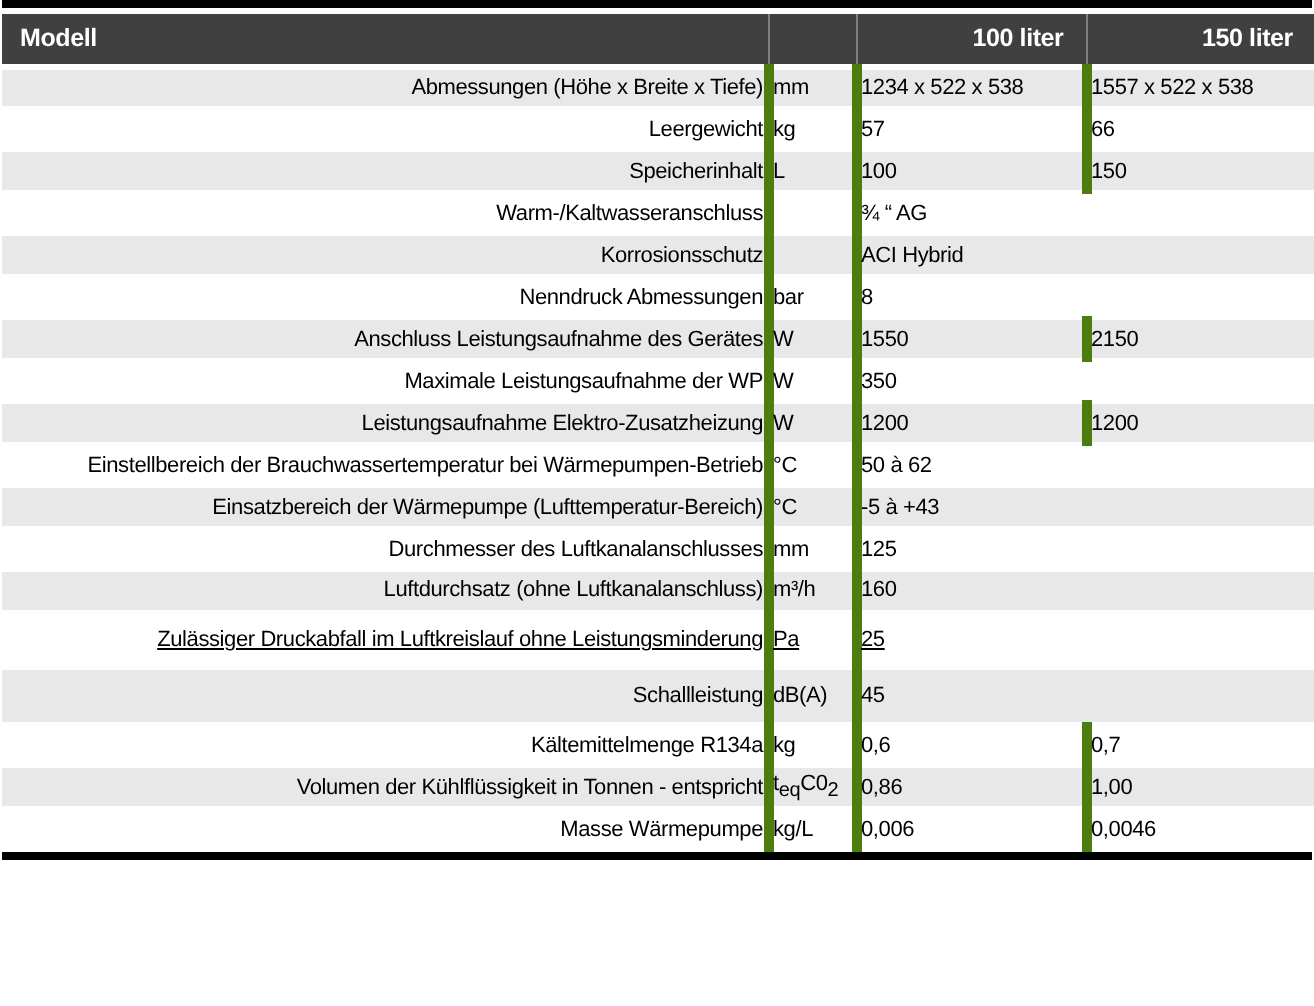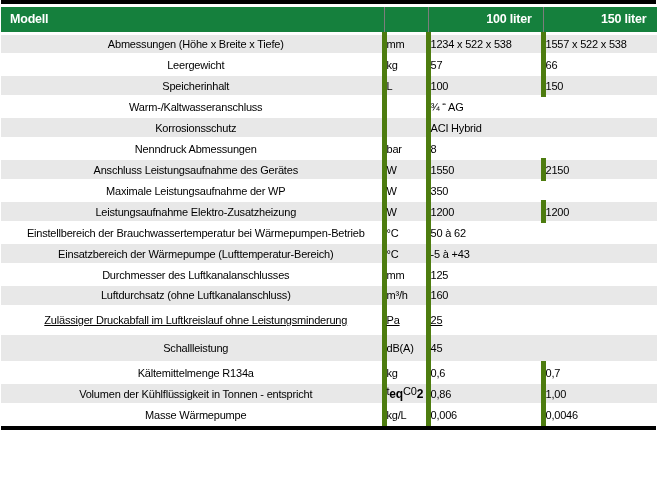--- a/index.html
+++ b/index.html
@@ -35,21 +35,21 @@
     table-layout: fixed;
     font-size: 11px;
     letter-spacing: -0.2px;
   }
   col.c-label { width: 383px; }
   col.c-unit  { width: 44px; }
   col.c-val1  { width: 115px; }
   col.c-val2  { width: 114px; }
 
   thead tr {
-    background: #15803d;
+    background: #404040;
     color: #ffffff;
     height: 26px;
   }
   thead th {
     font-weight: bold;
     font-size: 12.5px;
     border-bottom: 3px solid #ffffff;
     padding: 0;
     vertical-align: middle;
   }
@@ -66,30 +66,29 @@
   tbody tr { height: 21px; }
   tbody tr.tall { height: 28px; }
   tbody tr:nth-child(odd) { background: #e8e8e8; }
   tbody tr:nth-child(even) { background: #ffffff; }
   tbody td {
     padding: 0;
     vertical-align: middle;
     border-bottom: 2px solid #ffffff;
   }
   tbody td.label {
-    text-align: center;
+    text-align: right;
     padding-left: 9px;
   }
   tbody td.unit, tbody td.val {
     text-align: left;
     border-left: 5px solid #4d7c0f;
   }
   tbody td.unit sub {
-    font-size: 12px;
-    font-weight: bold;
+    font-size: 10px;
   }
   tr.gap-above td { border-top: 3px solid #ffffff; text-decoration: underline; }
 </style>
 </head>
 <body>
 
 <div class="sheet">
   <div class="top-bar"></div>
 
   <table class="spec">

